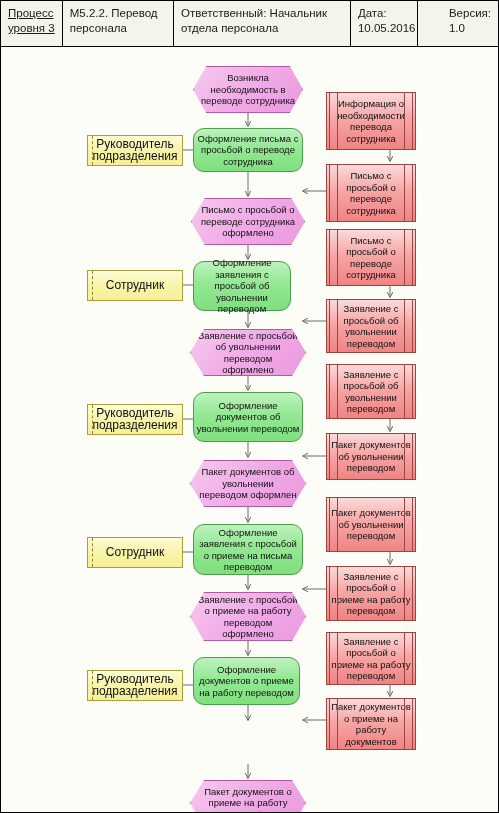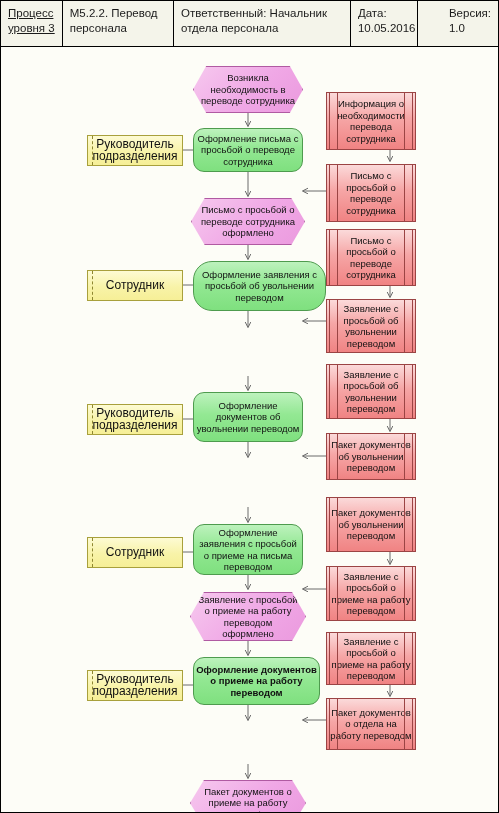--- a/index.html
+++ b/index.html
@@ -184,47 +184,53 @@
     </svg>
 
     <div class="node event" style="left:190px; top:151px; width:114px; height:47px;">
       <span class="lbl">Письмо с просьбой о переводе сотрудника оформлено</span>
     </div>
 
     <div class="node event" style="left:192px; top:19px; width:110px; height:47px;">
       <span class="lbl">Возникла необходимость в переводе сотрудника</span>
     </div>
 
-
+    <div class="node event" style="left:189px; top:282px; width:116px; height:47px;">
+      <span class="lbl">Заявление с просьбой об увольнении переводом оформлено</span>
+    </div>
+
+    <div class="node event" style="left:189px; top:413px; width:116px; height:47px;">
+      <span class="lbl">Пакет документов об увольнении переводом оформлен</span>
+    </div>
 
     <div class="node event" style="left:189px; top:545px; width:116px; height:49px;">
       <span class="lbl">Заявление с просьбой о приеме на работу переводом оформлено</span>
     </div>
 
     <div class="node event" style="left:189px; top:733px; width:116px; height:46px;">
       <span class="lbl">Пакет документов о приеме на работу переводом оформлен</span>
     </div>
 
     <div class="node func" style="left:192px; top:81px; width:110px; height:44px;">
       <span class="lbl">Оформление письма с просьбой о переводе сотрудника</span>
     </div>
 
-    <div class="node func" style="left:192px; top:214px; width:133px; height:50px;border-radius:19px;">
+    <div class="node func" style="left:192px; top:214px; width:98px; height:50px;">
       <span class="lbl">Оформление заявления с просьбой об увольнении переводом</span>
     </div>
 
     <div class="node func" style="left:192px; top:345px; width:110px; height:50px;">
       <span class="lbl">Оформление документов об увольнении переводом</span>
     </div>
 
     <div class="node func" style="left:192px; top:477px; width:110px; height:51px;">
       <span class="lbl">Оформление заявления с просьбой о приеме на письма переводом</span>
     </div>
 
-    <div class="node func" style="left:192px; top:610px; width:127px; height:48px;font-weight:bold;">
+    <div class="node func" style="left:192px; top:610px; width:107px; height:48px;">
       <span class="lbl">Оформление документов о приеме на работу переводом</span>
     </div>
 
     <div class="node docobj" style="left:325px; top:45px; width:90px; height:58px;">
       <span class="lbl">Информация о необходимости перевода сотрудника</span>
     </div>
 
     <div class="node docobj" style="left:325px; top:117px; width:90px; height:58px;">
       <span class="lbl">Письмо с просьбой о переводе сотрудника</span>
     </div>
@@ -251,21 +257,21 @@
 
     <div class="node docobj" style="left:325px; top:519px; width:90px; height:55px;">
       <span class="lbl">Заявление с просьбой о приеме на работу переводом</span>
     </div>
 
     <div class="node docobj" style="left:325px; top:585px; width:90px; height:53px;">
       <span class="lbl">Заявление с просьбой о приеме на работу переводом</span>
     </div>
 
     <div class="node docobj" style="left:325px; top:651px; width:90px; height:52px;">
-      <span class="lbl">Пакет документов о отдела на работу переводом</span>
+      <span class="lbl">Пакет документов о приеме на работу документов</span>
     </div>
 
     <div class="node orgunit" style="left:86px; top:88px; width:96px; height:31px;">
       <span class="lbl">Руководитель подразделения</span>
     </div>
 
     <div class="node orgunit" style="left:86px; top:223px; width:96px; height:31px;">
       <span class="lbl">Сотрудник</span>
     </div>
 

